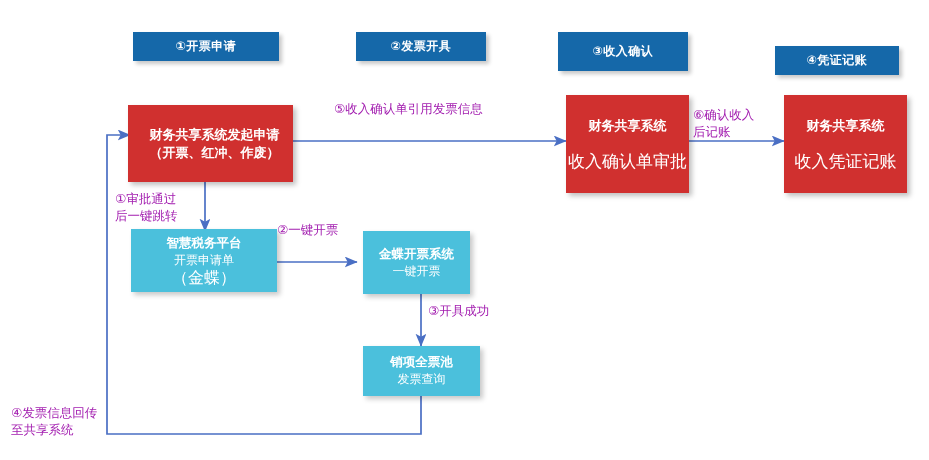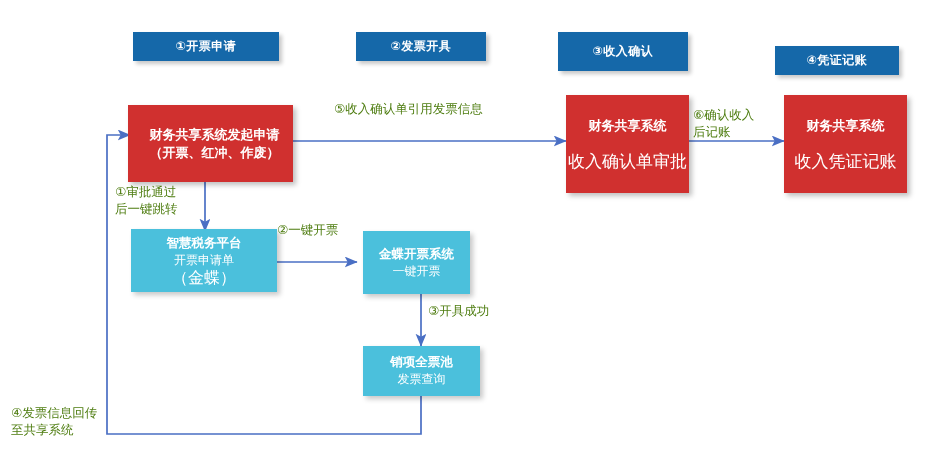--- a/index.html
+++ b/index.html
@@ -44,21 +44,21 @@
     display:flex;flex-direction:column;align-items:center;justify-content:center;
     box-shadow:3px 3px 5px rgba(0,0,0,0.22);
     text-align:center;
   }
   .tealbox .t1{font-size:12.5px;font-weight:bold;line-height:17px;}
   .tealbox .t2{font-size:12px;font-weight:normal;line-height:17px;}
   .tealbox .t3{font-size:16px;font-weight:normal;line-height:17px;}
 
   .lbl{
     position:absolute;
-    color:#4d7c0f;
+    color:#a21caf;
     font-size:12.5px;
     line-height:17px;
     white-space:pre-line;
     font-family:"Liberation Sans","DejaVu Sans",sans-serif;
   }
 </style>
 </head>
 <body>
 
 <div id="canvas">
@@ -127,21 +127,21 @@
   <div class="redbox spaced" style="left:784px;top:95px;width:123px;height:98px;">
     <span class="l1">财务共享系统</span>
     <span class="l2">收入凭证记账</span>
   </div>
 
   <div class="lbl" style="left:334px;top:101px;">⑤收入确认单引用发票信息</div>
 
   <div class="lbl" style="left:693px;top:107px;">⑥确认收入
 后记账</div>
 
-  <div class="lbl" style="left:115px;top:184px;">①审批通过
+  <div class="lbl" style="left:115px;top:191px;">①审批通过
 后一键跳转</div>
 
   <div class="lbl" style="left:277px;top:222px;">②一键开票</div>
 
   <div class="lbl" style="left:428px;top:303px;">③开具成功</div>
 
   <div class="lbl" style="left:11px;top:405px;">④发票信息回传
 至共享系统</div>
 
 </div>

